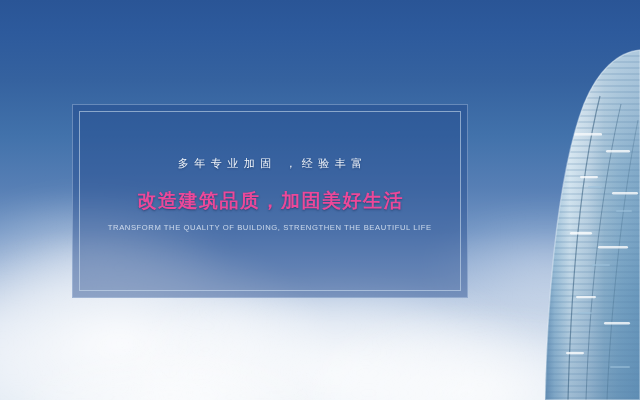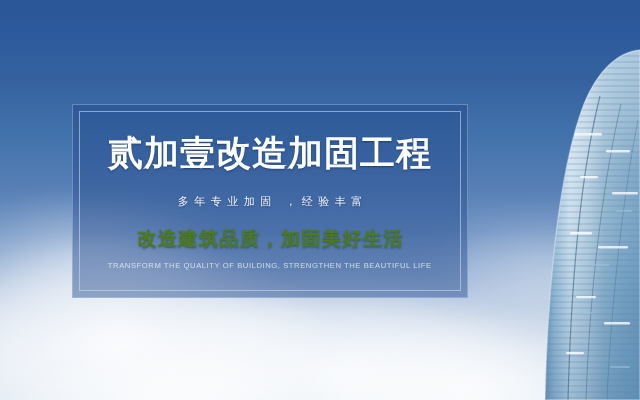--- a/index.html
+++ b/index.html
@@ -135,21 +135,21 @@
     font-size: 11px;
     font-weight: normal;
     letter-spacing: 5.5px;
     text-indent: 5.5px;
     white-space: nowrap;
     text-shadow: 0 1px 2px rgba(16, 38, 78, 0.45);
   }
 
   .subline-2 {
     margin-top: 17px;
-    color: #4d7c0f;
+    color: #ec4899;
     font-size: 19px;
     font-weight: bold;
     letter-spacing: 1.5px;
     text-indent: 1.5px;
     white-space: nowrap;
     text-shadow: 0 1px 2px rgba(16, 38, 78, 0.50);
   }
 
   .tagline {
     margin-top: 9px;
@@ -298,20 +298,19 @@
       <path d="M 160,400 L 160,50
                C 138,52 118,70 104,104
                C 90,140 80,196 74,252
                C 69,300 66,352 65,400 Z" fill="none" stroke="#e8f2f9" stroke-opacity="0.45" stroke-width="1.4"></path>
     </svg>
   </div>
 
   <div class="panel">
     <div class="panel-inner-border"></div>
     <div class="panel-content">
-      <div class="headline">贰加壹改造加固工程</div>
       <div class="subline-1">多年专业加固 ，经验丰富</div>
       <div class="subline-2">改造建筑品质，加固美好生活</div>
       <div class="tagline">TRANSFORM THE QUALITY OF BUILDING, STRENGTHEN THE BEAUTIFUL LIFE</div>
     </div>
   </div>
 
 </div>
 
 </body></html>

